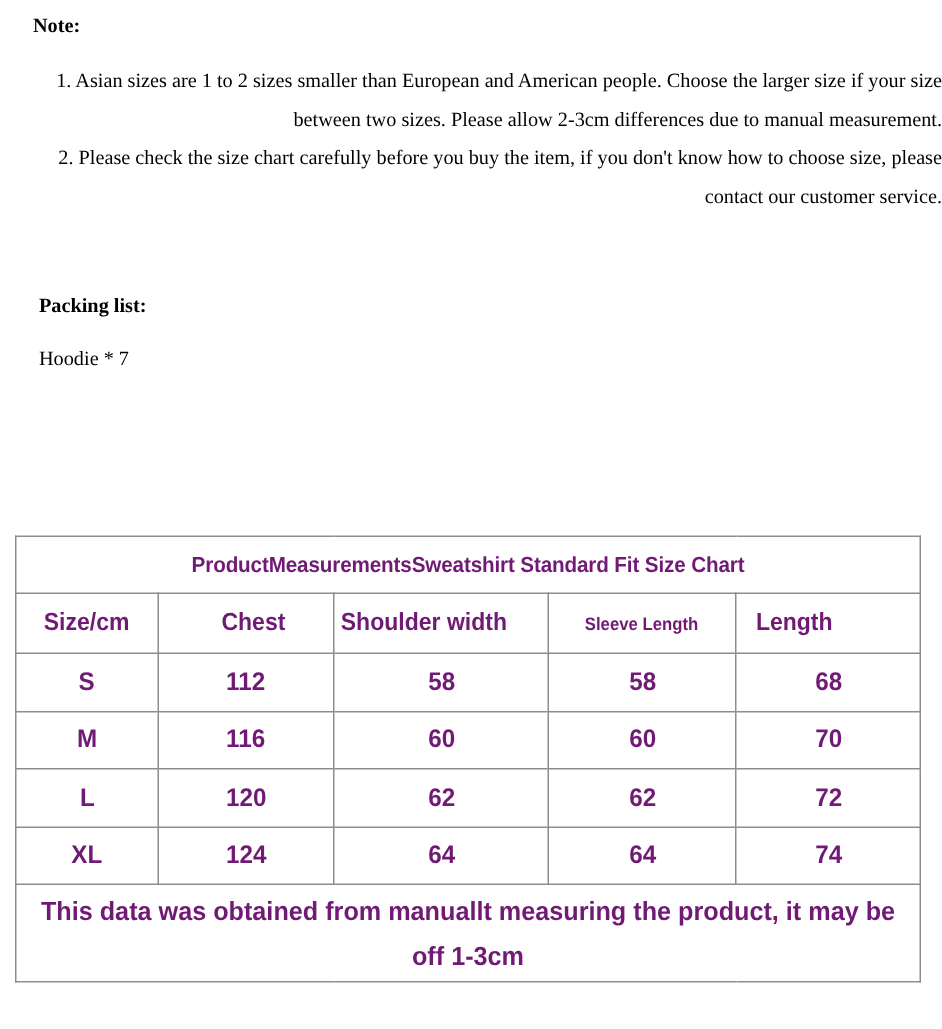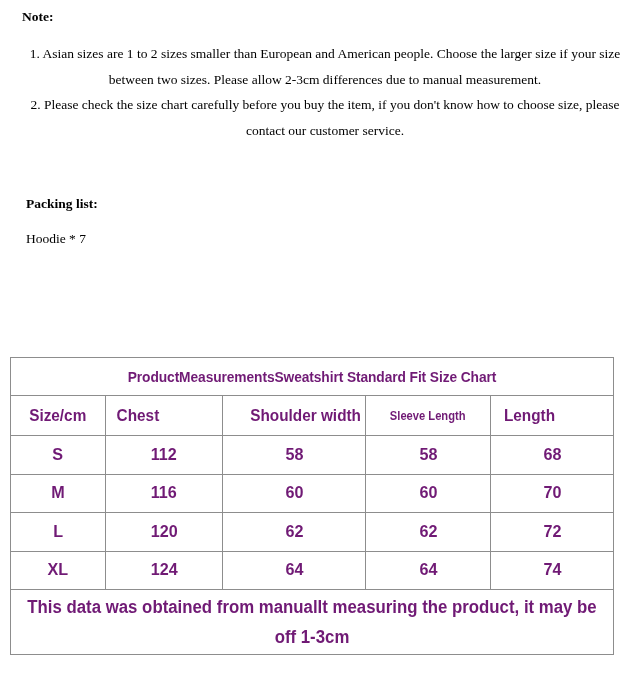--- a/index.html
+++ b/index.html
@@ -39,21 +39,21 @@
     padding-top: 4px;
   }
   .note-list {
     margin: 0;
     padding: 0;
   }
   .note-line {
     font-size: 13.5px;
     line-height: 25.5px;
     margin: 0;
-    text-align: center;
+    text-align: right;
   }
   .note-spacer-small {
     height: 11px;
   }
 
   
   .packing-block {
     position: absolute;
     left: 26px;
     top: 193px;
@@ -103,22 +103,22 @@
   .title-text {
     display: block;
     transform: scaleX(0.95);
   }
 
   .row-head td {
     height: 39px;
     font-size: 16.5px;
   }
   .row-head td.col-size { text-align: center; }
-  .row-head td.col-chest { text-align: left; padding-left: 9px; }
-  .row-head td.col-shoulder { text-align: right; }
+  .row-head td.col-chest { text-align: center; padding-left: 9px; }
+  .row-head td.col-shoulder { text-align: left; }
   .row-head td.col-sleeve { text-align: center; font-size: 12px; }
   .row-head td.col-length { text-align: left; padding-left: 11px; }
   .head-text { display: inline-block; transform: scaleX(0.93); }
 
   .row-data td {
     height: 37.5px;
     font-size: 17px;
   }
   .row-data td .v { display: inline-block; transform: scaleX(0.95); }
 

